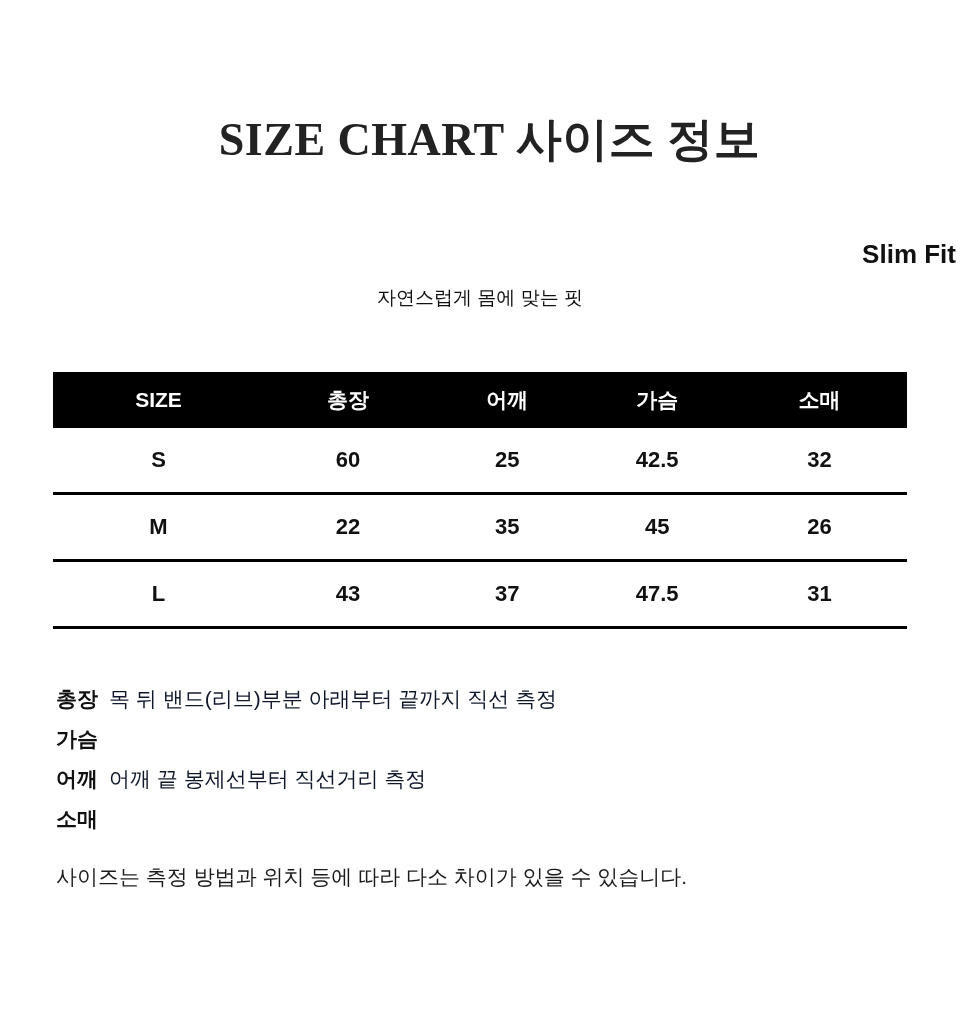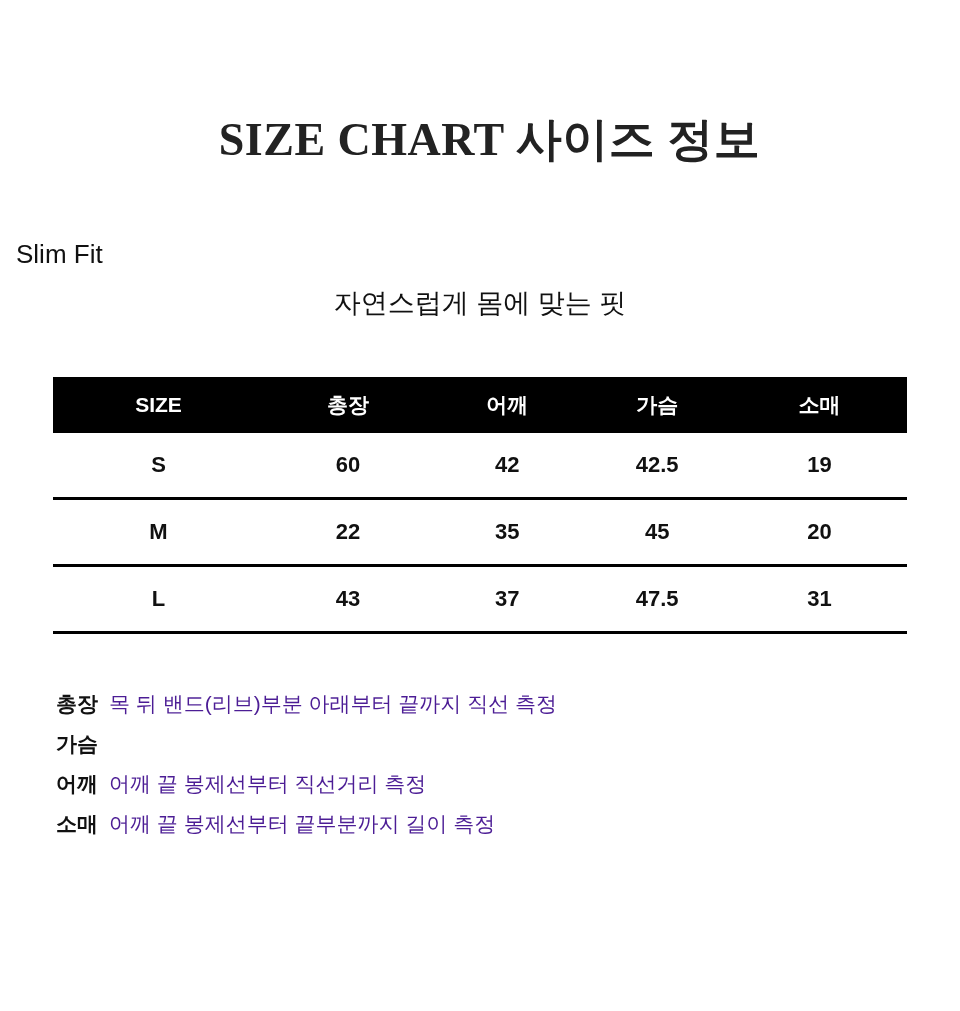--- a/index.html
+++ b/index.html
@@ -29,33 +29,33 @@
     font-family: "Liberation Serif", serif;
     font-weight: 600;
     font-size: 46px;
     line-height: 56px;
     letter-spacing: 0.5px;
     color: #222222;
     padding-left: 19px;
   }
   
   .fit-name {
-    margin: 16px;
+    margin: 4px;
     margin-top: 70px;
-    text-align: left;
+    text-align: right;
     font-size: 26px;
     line-height: 32px;
-    font-weight: 400;
+    font-weight: 700;
     color: #111111;
   }
   .fit-desc {
     margin: 0;
     margin-top: 11px;
     text-align: center;
-    font-size: 27px;
+    font-size: 19px;
     line-height: 34px;
     font-weight: 400;
     color: #111111;
   }
   
   .size-table {
     width: 854px;
     margin: 57px auto 0 auto;
     border-collapse: collapse;
     table-layout: fixed;
@@ -91,21 +91,21 @@
     font-size: 21px;
   }
   .guide-label {
     font-weight: 700;
     color: #111111;
     margin-right: 11px;
     white-space: nowrap;
   }
   .guide-text {
     font-weight: 400;
-    color: #4c1d95;
+    color: #0f172a;
   }
   .size-note {
     margin: 24px 0 0 56px;
     font-size: 21px;
     line-height: 28px;
     font-weight: 400;
     color: #1a1a1a;
   }
 </style>
 </head>
@@ -133,30 +133,30 @@
         <th>총장</th>
         <th>어깨</th>
         <th>가슴</th>
         <th>소매</th>
       </tr>
     </thead>
     <tbody>
       <tr>
         <td>S</td>
         <td>60</td>
-        <td>42</td>
+        <td>25</td>
         <td>42.5</td>
-        <td>19</td>
+        <td>32</td>
       </tr>
       <tr>
         <td>M</td>
         <td>22</td>
         <td>35</td>
         <td>45</td>
-        <td>20</td>
+        <td>26</td>
       </tr>
       <tr>
         <td>L</td>
         <td>43</td>
         <td>37</td>
         <td>47.5</td>
         <td>31</td>
       </tr>
     </tbody>
   </table>
@@ -168,18 +168,18 @@
     </div>
     <div class="guide-line">
       <span class="guide-label">가슴</span>
     </div>
     <div class="guide-line">
       <span class="guide-label">어깨</span>
       <span class="guide-text">어깨 끝 봉제선부터 직선거리 측정</span>
     </div>
     <div class="guide-line">
       <span class="guide-label">소매</span>
-      <span class="guide-text">어깨 끝 봉제선부터 끝부분까지 길이 측정</span>
     </div>
   </div>
 
+  <p class="size-note">사이즈는 측정 방법과 위치 등에 따라 다소 차이가 있을 수 있습니다.</p>
 
 </div>
 
 </body></html>

